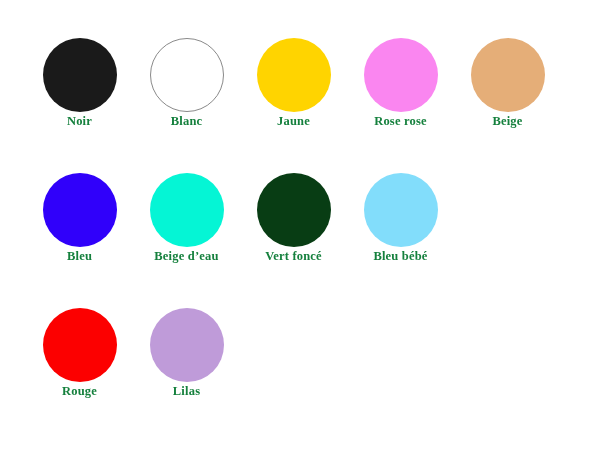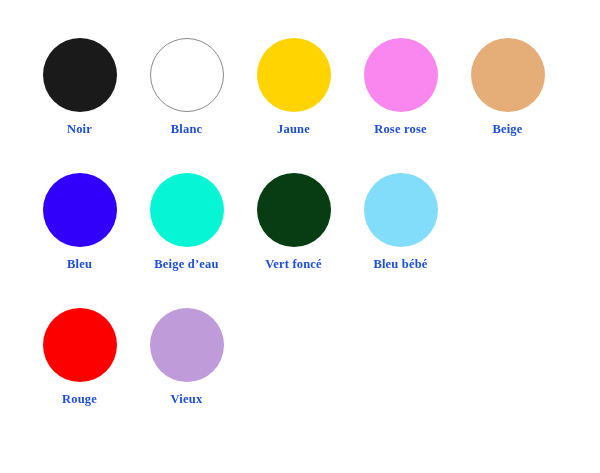--- a/index.html
+++ b/index.html
@@ -42,26 +42,26 @@
   }
 
   .swatch-disc {
     width: 74px;
     height: 74px;
     border-radius: 50%;
     box-sizing: border-box;
   }
 
   .swatch-label {
-    margin-top: 10px;
+    margin-top: 2px;
     font-family: "Liberation Serif", "DejaVu Serif", serif;
     font-weight: bold;
     font-size: 12.5px;
     line-height: 14px;
-    color: #1d4ed8;
+    color: #15803d;
     text-align: center;
     letter-spacing: 0.2px;
     white-space: nowrap;
   }
 </style>
 </head>
 <body style="background: rgb(255, 255, 255);">
 
 <div id="palette-board">
 
@@ -107,17 +107,17 @@
     </div>
   </div>
 
   <div class="swatch-row">
     <div class="swatch-cell">
       <div class="swatch-disc" style="background-color: rgb(252, 0, 0); border: none;"></div>
       <div class="swatch-label">Rouge</div>
     </div>
     <div class="swatch-cell">
       <div class="swatch-disc" style="background-color: rgb(191, 155, 217); border: none;"></div>
-      <div class="swatch-label">Vieux</div>
+      <div class="swatch-label">Lilas</div>
     </div>
   </div>
 
 </div>
 
 </body></html>

